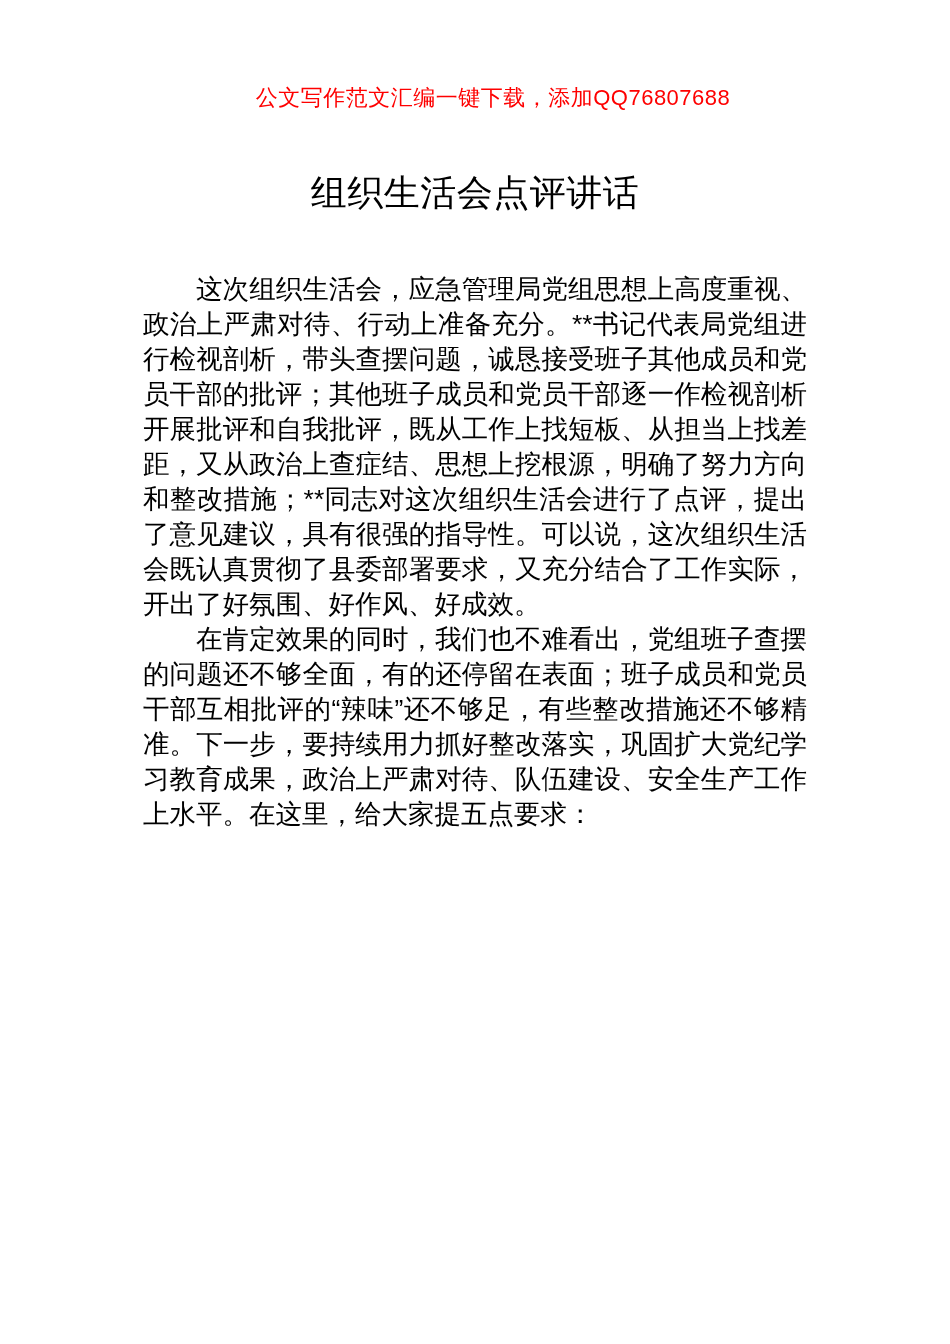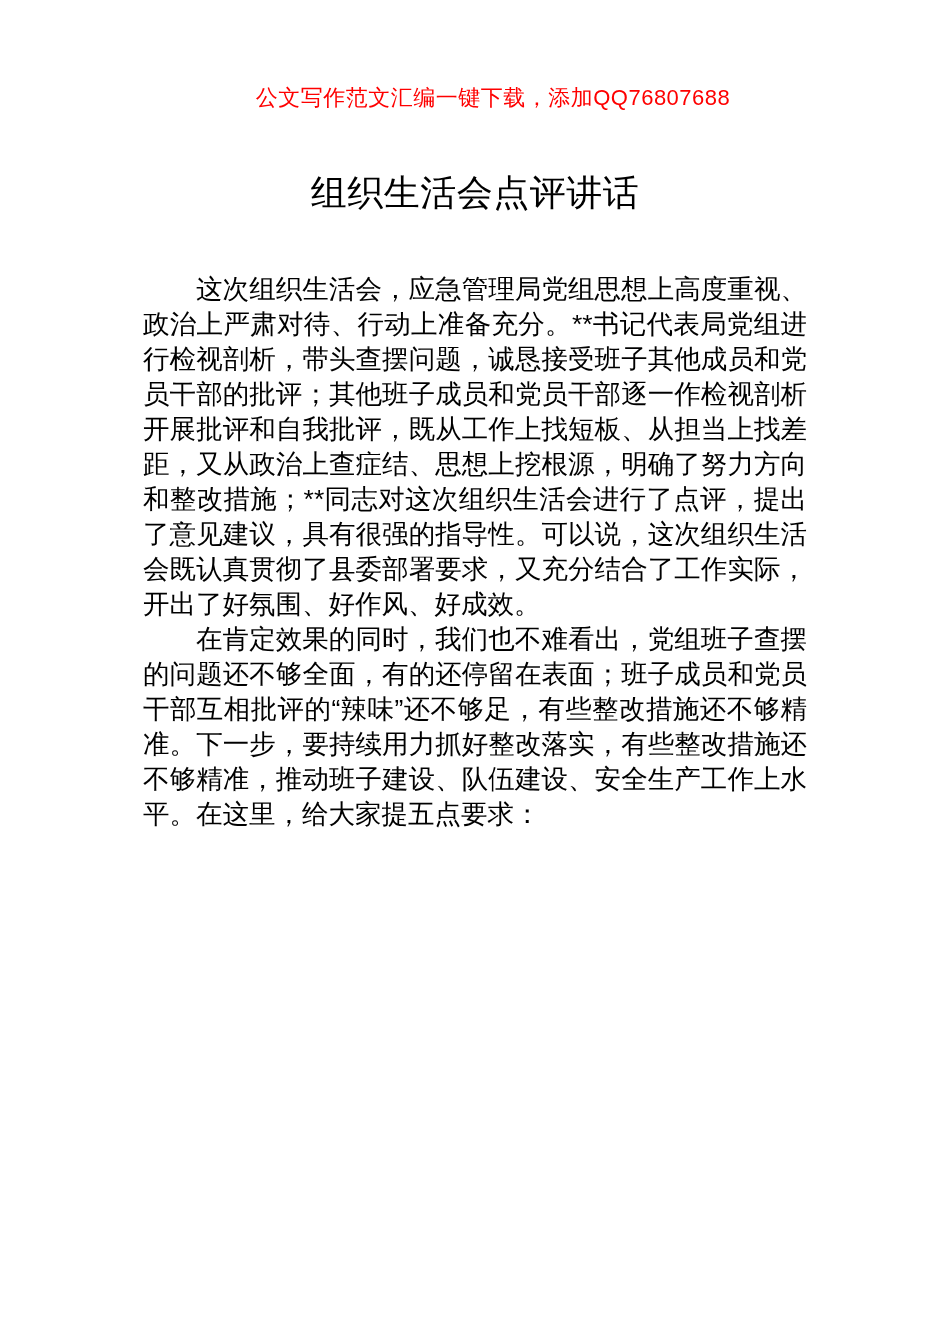--- a/index.html
+++ b/index.html
@@ -73,18 +73,18 @@
 <body>
 
 <div class="page">
 
   <div class="notice">公文写作范文汇编一键下载，添加QQ76807688</div>
 
   <h1 class="title">组织生活会点评讲话</h1>
 
   <div class="content">
     <p>这次组织生活会，应急管理局党组思想上高度重视、政治上严肃对待、行动上准备充分。**书记代表局党组进行检视剖析，带头查摆问题，诚恳接受班子其他成员和党员干部的批评；其他班子成员和党员干部逐一作检视剖析开展批评和自我批评，既从工作上找短板、从担当上找差距，又从政治上查症结、思想上挖根源，明确了努力方向和整改措施；**同志对这次组织生活会进行了点评，提出了意见建议，具有很强的指导性。可以说，这次组织生活会既认真贯彻了县委部署要求，又充分结合了工作实际，开出了好氛围、好作风、好成效。</p>
-    <p>在肯定效果的同时，我们也不难看出，党组班子查摆的问题还不够全面，有的还停留在表面；班子成员和党员干部互相批评的“辣味”还不够足，有些整改措施还不够精准。下一步，要持续用力抓好整改落实，有些整改措施还不够精准，推动班子建设、队伍建设、安全生产工作上水平。在这里，给大家提五点要求：</p>
+    <p>在肯定效果的同时，我们也不难看出，党组班子查摆的问题还不够全面，有的还停留在表面；班子成员和党员干部互相批评的“辣味”还不够足，有些整改措施还不够精准。下一步，要持续用力抓好整改落实，巩固扩大党纪学习教育成果，政治上严肃对待、队伍建设、安全生产工作上水平。在这里，给大家提五点要求：</p>
   </div>
 
   <div class="page-number">1</div>
 
 </div>
 
 </body></html>

